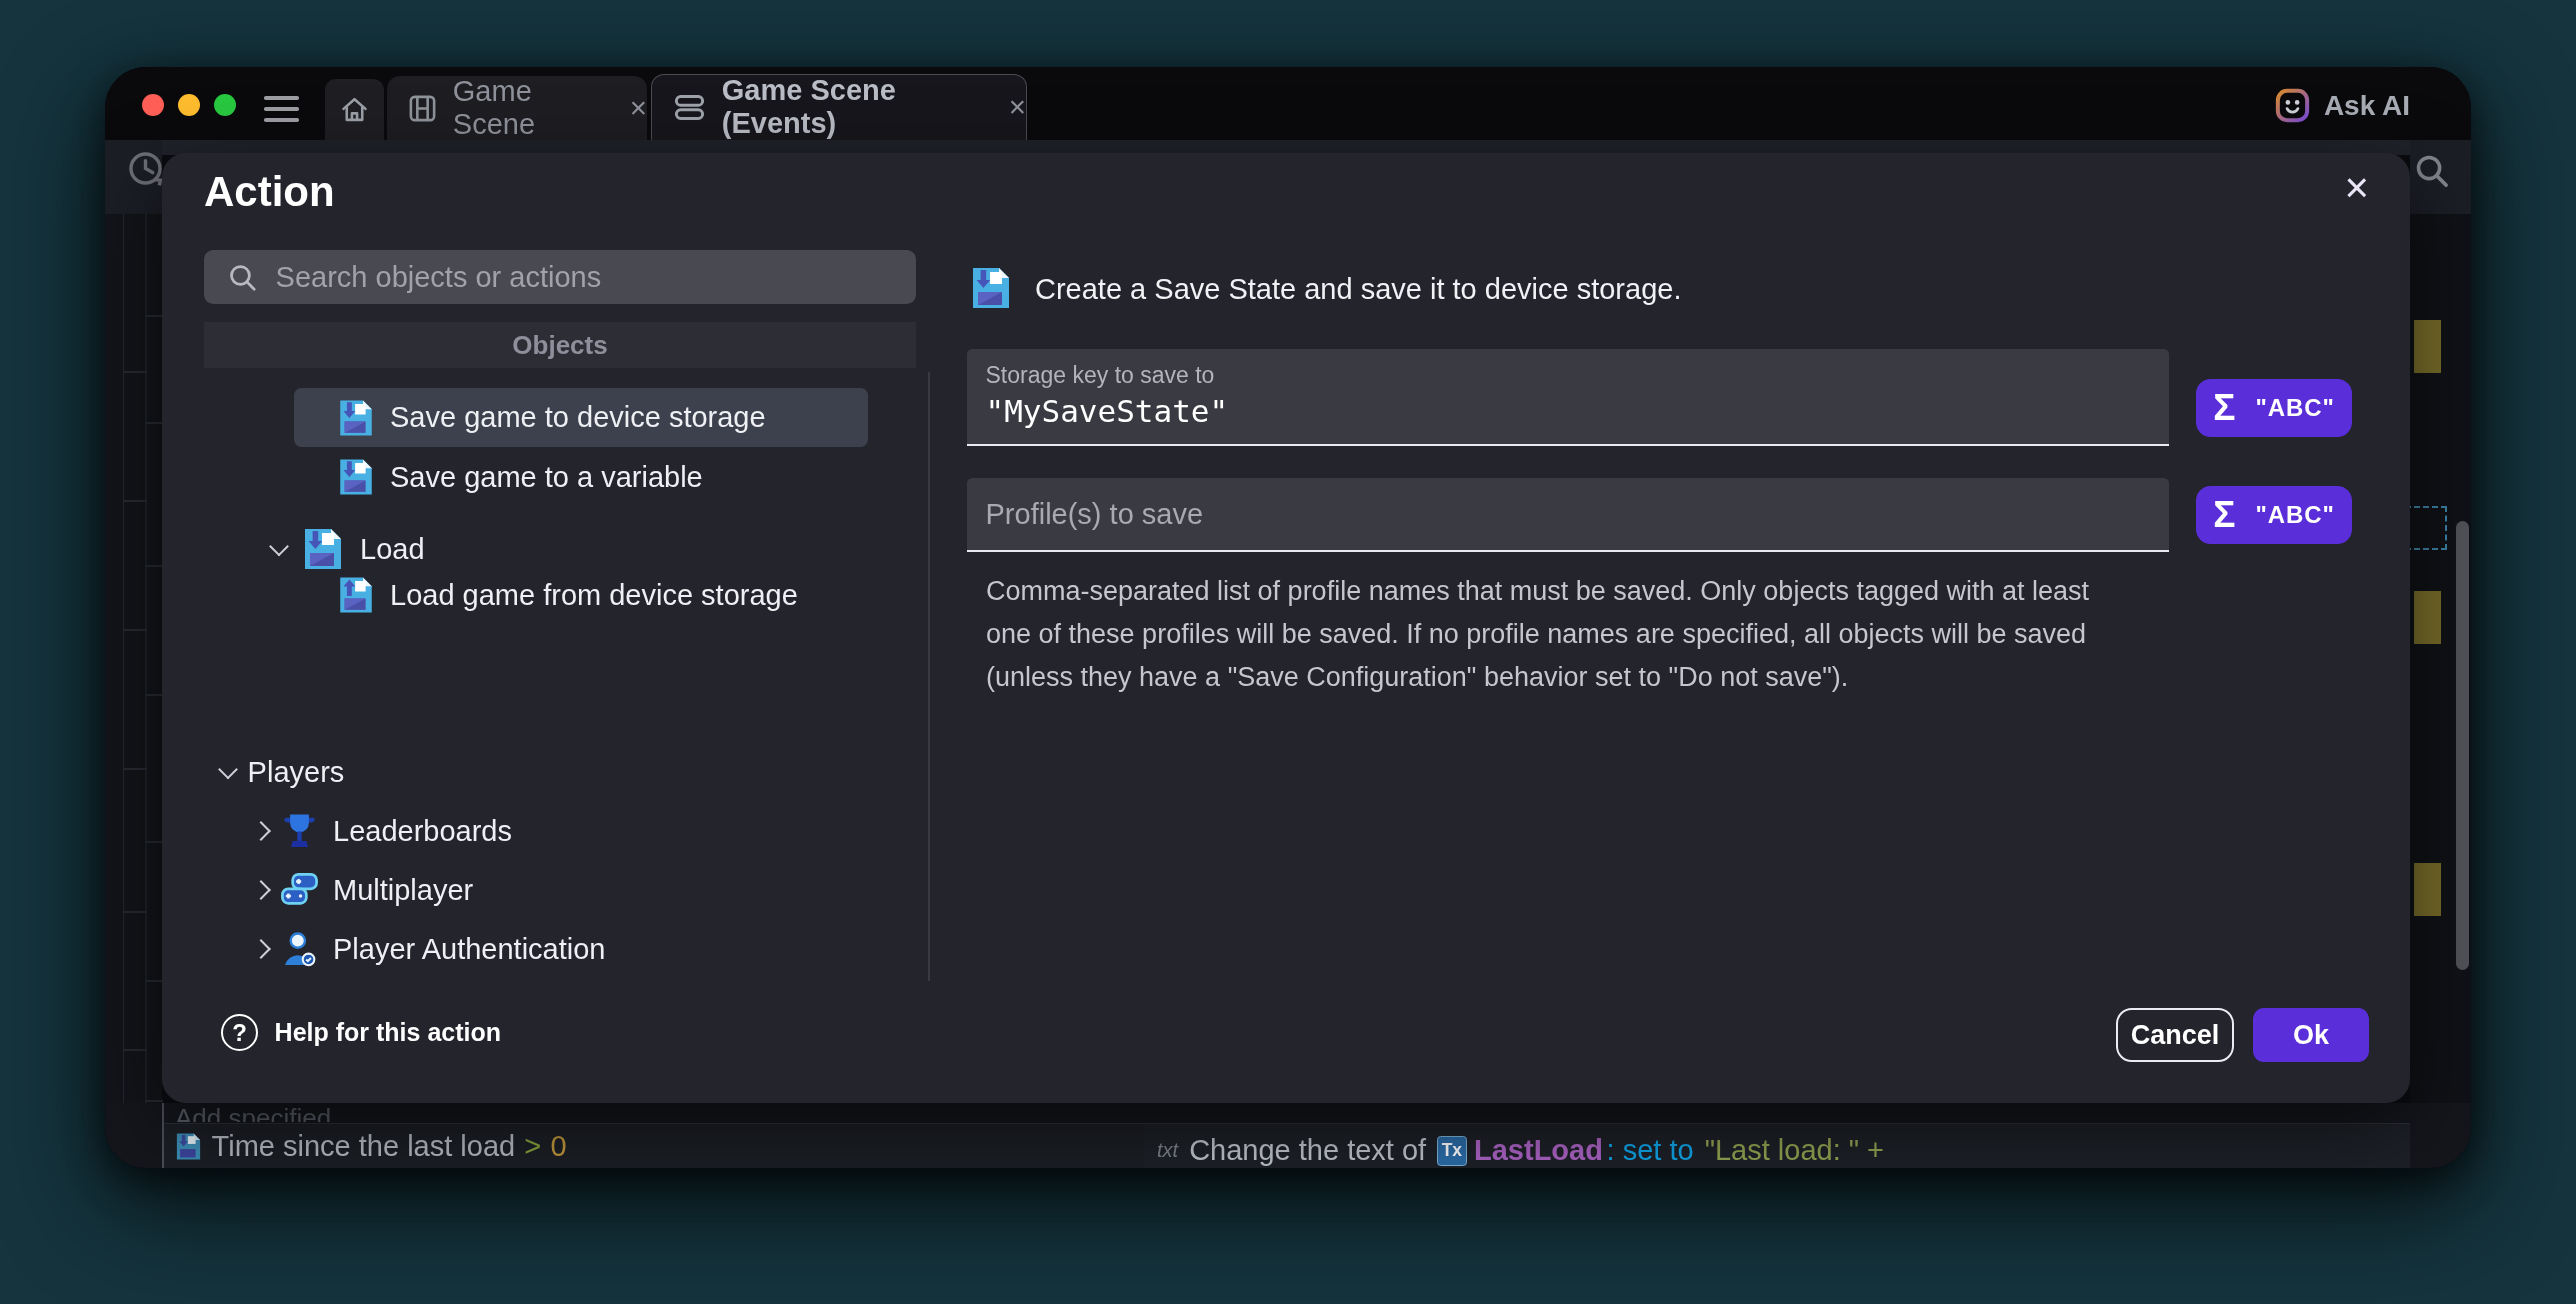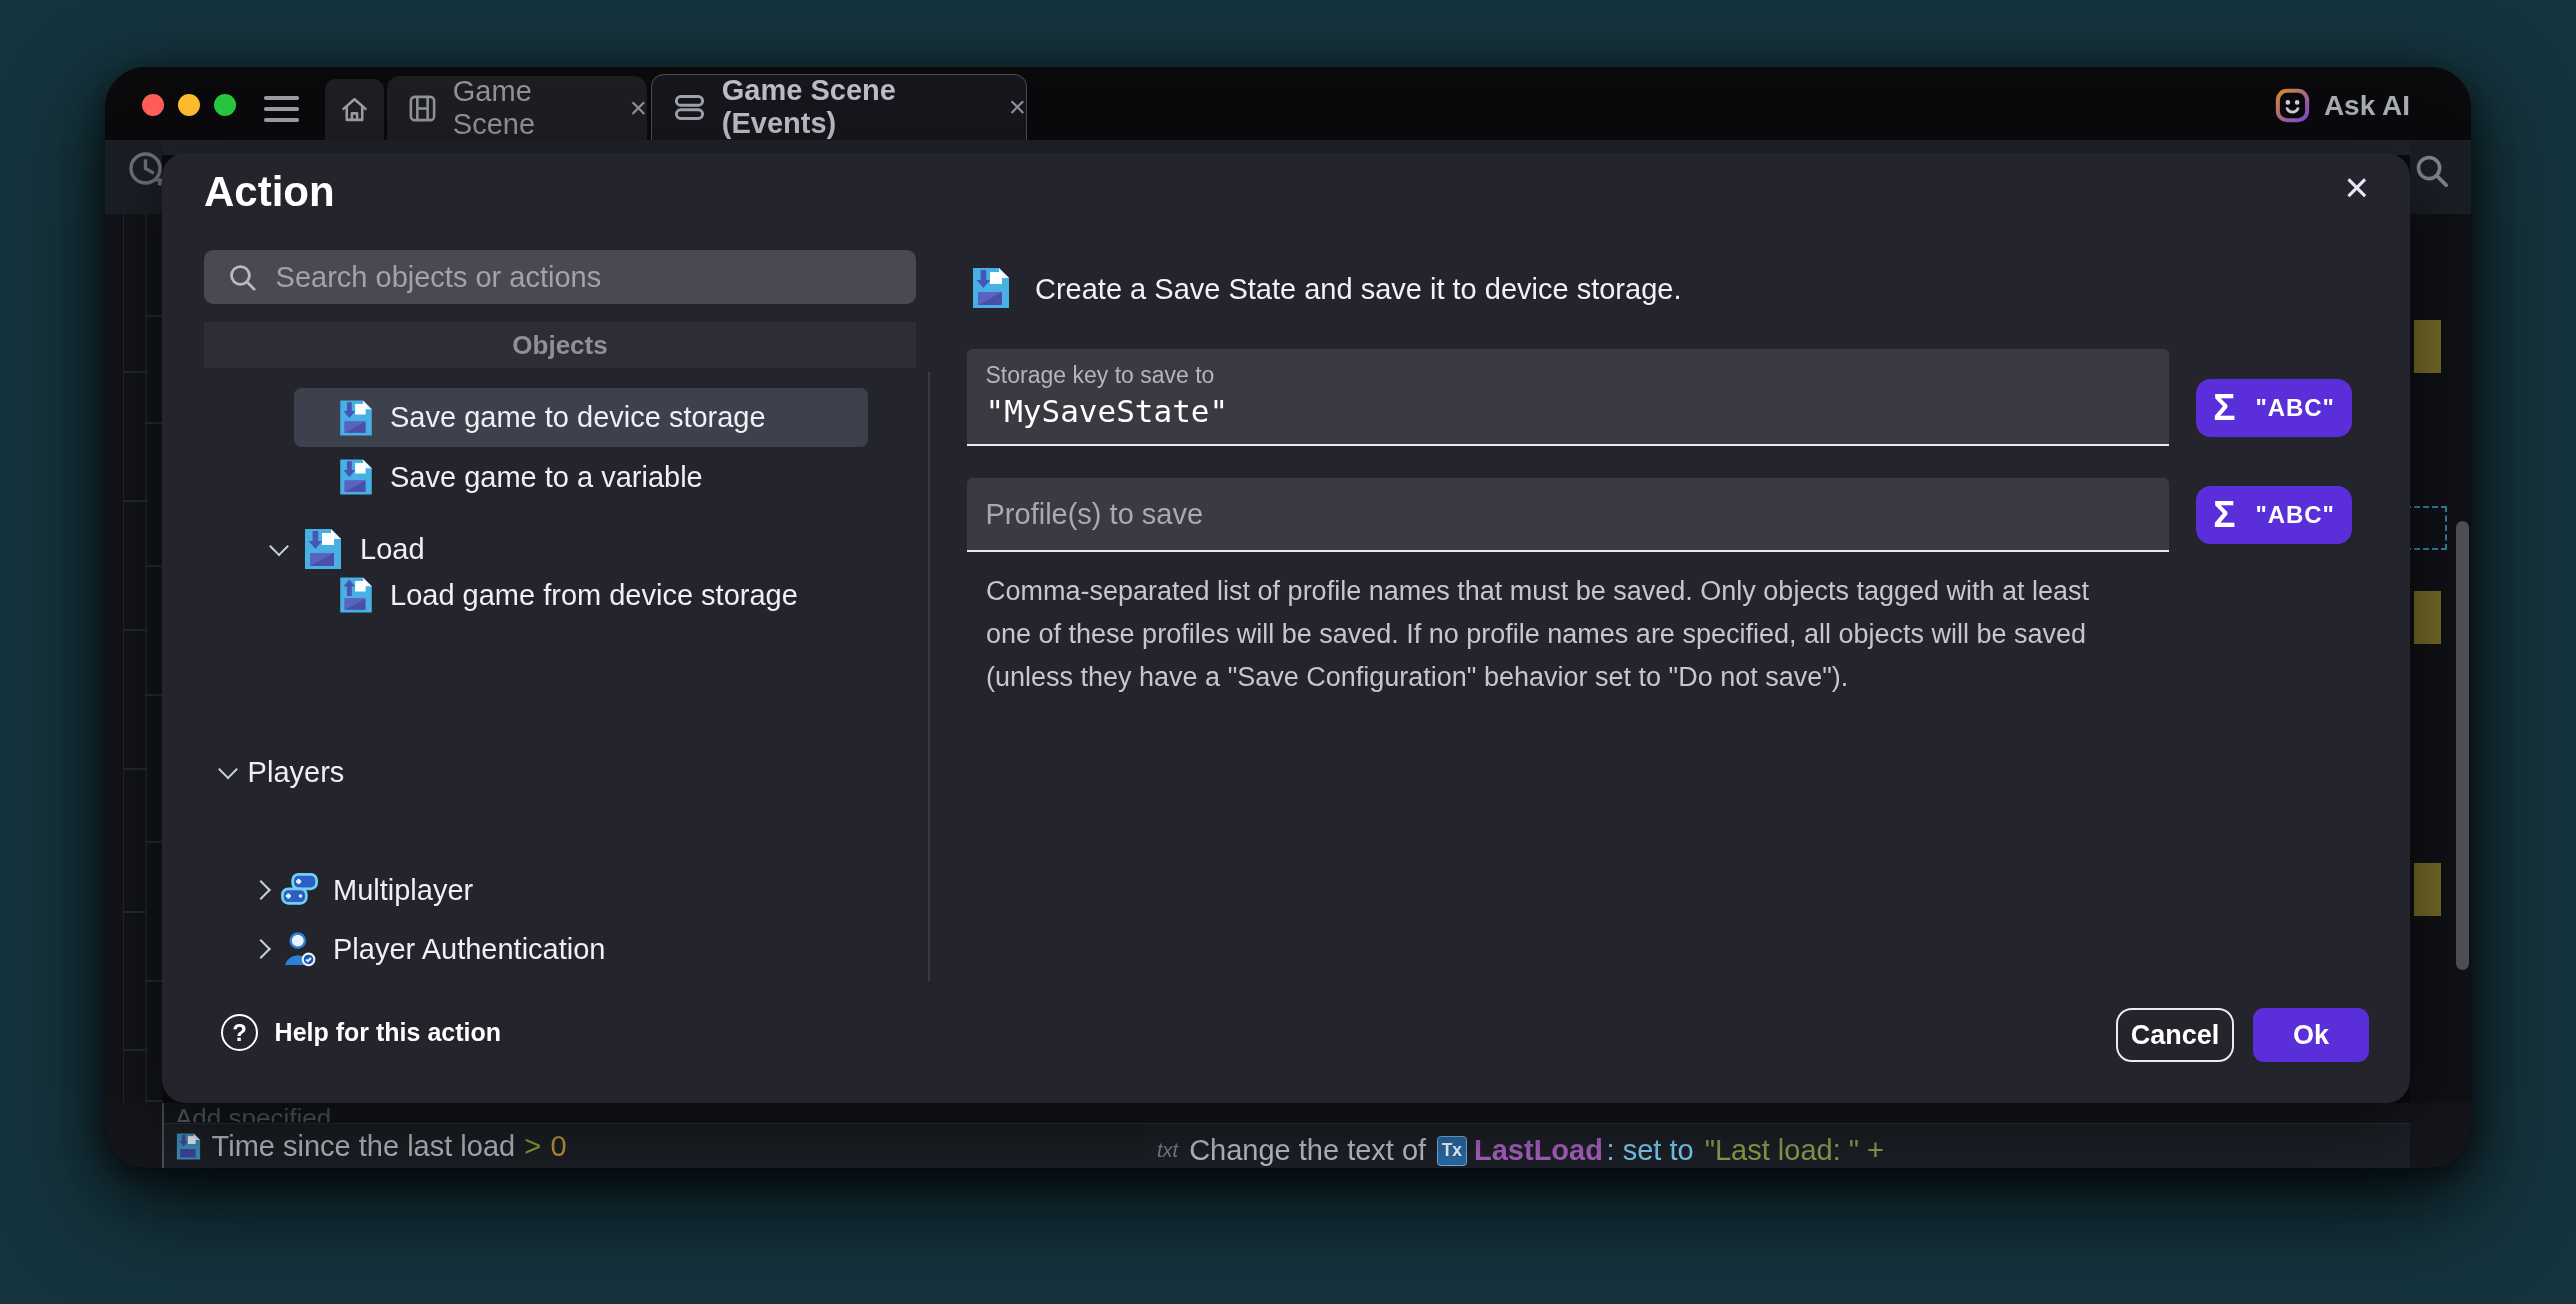--- a/index.html
+++ b/index.html
@@ -56,21 +56,21 @@
   .cond-row .ctext { margin-left:7.4px; font-size:29px; color:#b6bac2; }
   .cond-op { color:#88a23e; font-size:29px; margin-left:9.2px; }
   .cond-num { color:#c1973b; font-size:29px; margin-left:9.2px; }
   .act-col { position:absolute; left:1039px; top:20px; right:61px; bottom:0; background:#1d2027; border-top:1.8px solid #2c2f36; }
   .act-row { position:absolute; left:13px; top:7.4px; right:0; height:39px; display:flex; align-items:center; white-space:nowrap; overflow:hidden; }
   .act-prefix { font-style:italic; font-size:20px; color:#7d828c; margin-right:11px; }
   .act-text { font-size:29px; color:#bfc3cb; }
   .txicon { display:inline-flex; align-items:center; justify-content:center; width:29.5px; height:29.5px; margin:0 7.4px 0 11px;
             background:#2b6ca8; border:1.8px solid #7fb5d8; border-radius:3.7px; font-size:17.5px; font-weight:bold; color:#fff; }
   .act-obj { font-size:29px; font-weight:bold; color:#ab63c4; }
-  .act-setto { font-size:29px; color:#7dd3fc; margin-left:3.7px; }
+  .act-setto { font-size:29px; color:#0ea5e9; margin-left:3.7px; }
   .act-str { font-size:29px; color:#93a351; margin-left:11px; }
 
   
   .dialog { position:absolute; left:57px; top:86px; width:2248px; height:950px; background:#24242d;
             border-radius:24px; box-shadow:0 22px 74px rgba(0,0,0,.55); }
   .dlg-title { position:absolute; left:42px; top:14.8px; font-size:42px; font-weight:bold; color:#fff; }
   .dlg-close { position:absolute; right:41px; top:11px; font-size:42px; font-weight:200; color:#e9e4f6; cursor:pointer; }
 
   .searchbox { position:absolute; left:42px; top:97px; width:712px; height:54px; background:#494951; border-radius:9.2px;
                display:flex; align-items:center; }
@@ -341,20 +341,33 @@
         <span class="tlabel">Load game from device storage</span>
       </div>
 
 
 
       <div class="trow" style="top:373px;padding-left:16.6px;">
         <span class="chev down"></span>
         <span class="tlabel">Players</span>
       </div>
 
+      <div class="trow" style="top:432px;padding-left:50px;">
+        <span class="chev right"></span>
+        <span class="ticon" style="margin-left:11px;">
+          <svg width="41" height="41" viewBox="0 0 24 24">
+            <path d="M4 4h3v2.5A3.2 3.2 0 0 1 3 5.2 1.6 1.6 0 0 1 4 4z" fill="#1c3fae"></path>
+            <path d="M20 4h-3v2.5a3.2 3.2 0 0 0 4-1.3A1.6 1.6 0 0 0 20 4z" fill="#1c3fae"></path>
+            <path d="M6.5 2h11v5a5.5 5.5 0 0 1-11 0z" fill="#2e74e0"></path>
+            <rect x="10.7" y="12" width="2.6" height="5.5" fill="#1c3fae"></rect>
+            <path d="M8 17.5h8l1 3.5H7z" fill="#1c2fa0"></path>
+          </svg>
+        </span>
+        <span class="tlabel">Leaderboards</span>
+      </div>
 
       <div class="trow" style="top:491px;padding-left:50px;">
         <span class="chev right"></span>
         <span class="ticon" style="margin-left:11px;">
           <svg width="41" height="41" viewBox="0 0 24 24">
             <rect x="8" y="2.5" width="14" height="8.5" rx="3.4" fill="#2c5fc4" stroke="#6fd2f2" stroke-width="1.6"></rect>
             <path d="M11.5 5.2v3M10 6.7h3" stroke="#eaf4fc" stroke-width="1.4"></path>
             <rect x="2" y="11" width="14" height="8.5" rx="3.4" fill="#2c5fc4" stroke="#6fd2f2" stroke-width="1.6"></rect>
             <path d="M5.5 13.7v3M4 15.2h3" stroke="#eaf4fc" stroke-width="1.4"></path>
             <circle cx="12.6" cy="15.2" r="1" fill="#eaf4fc"></circle>

